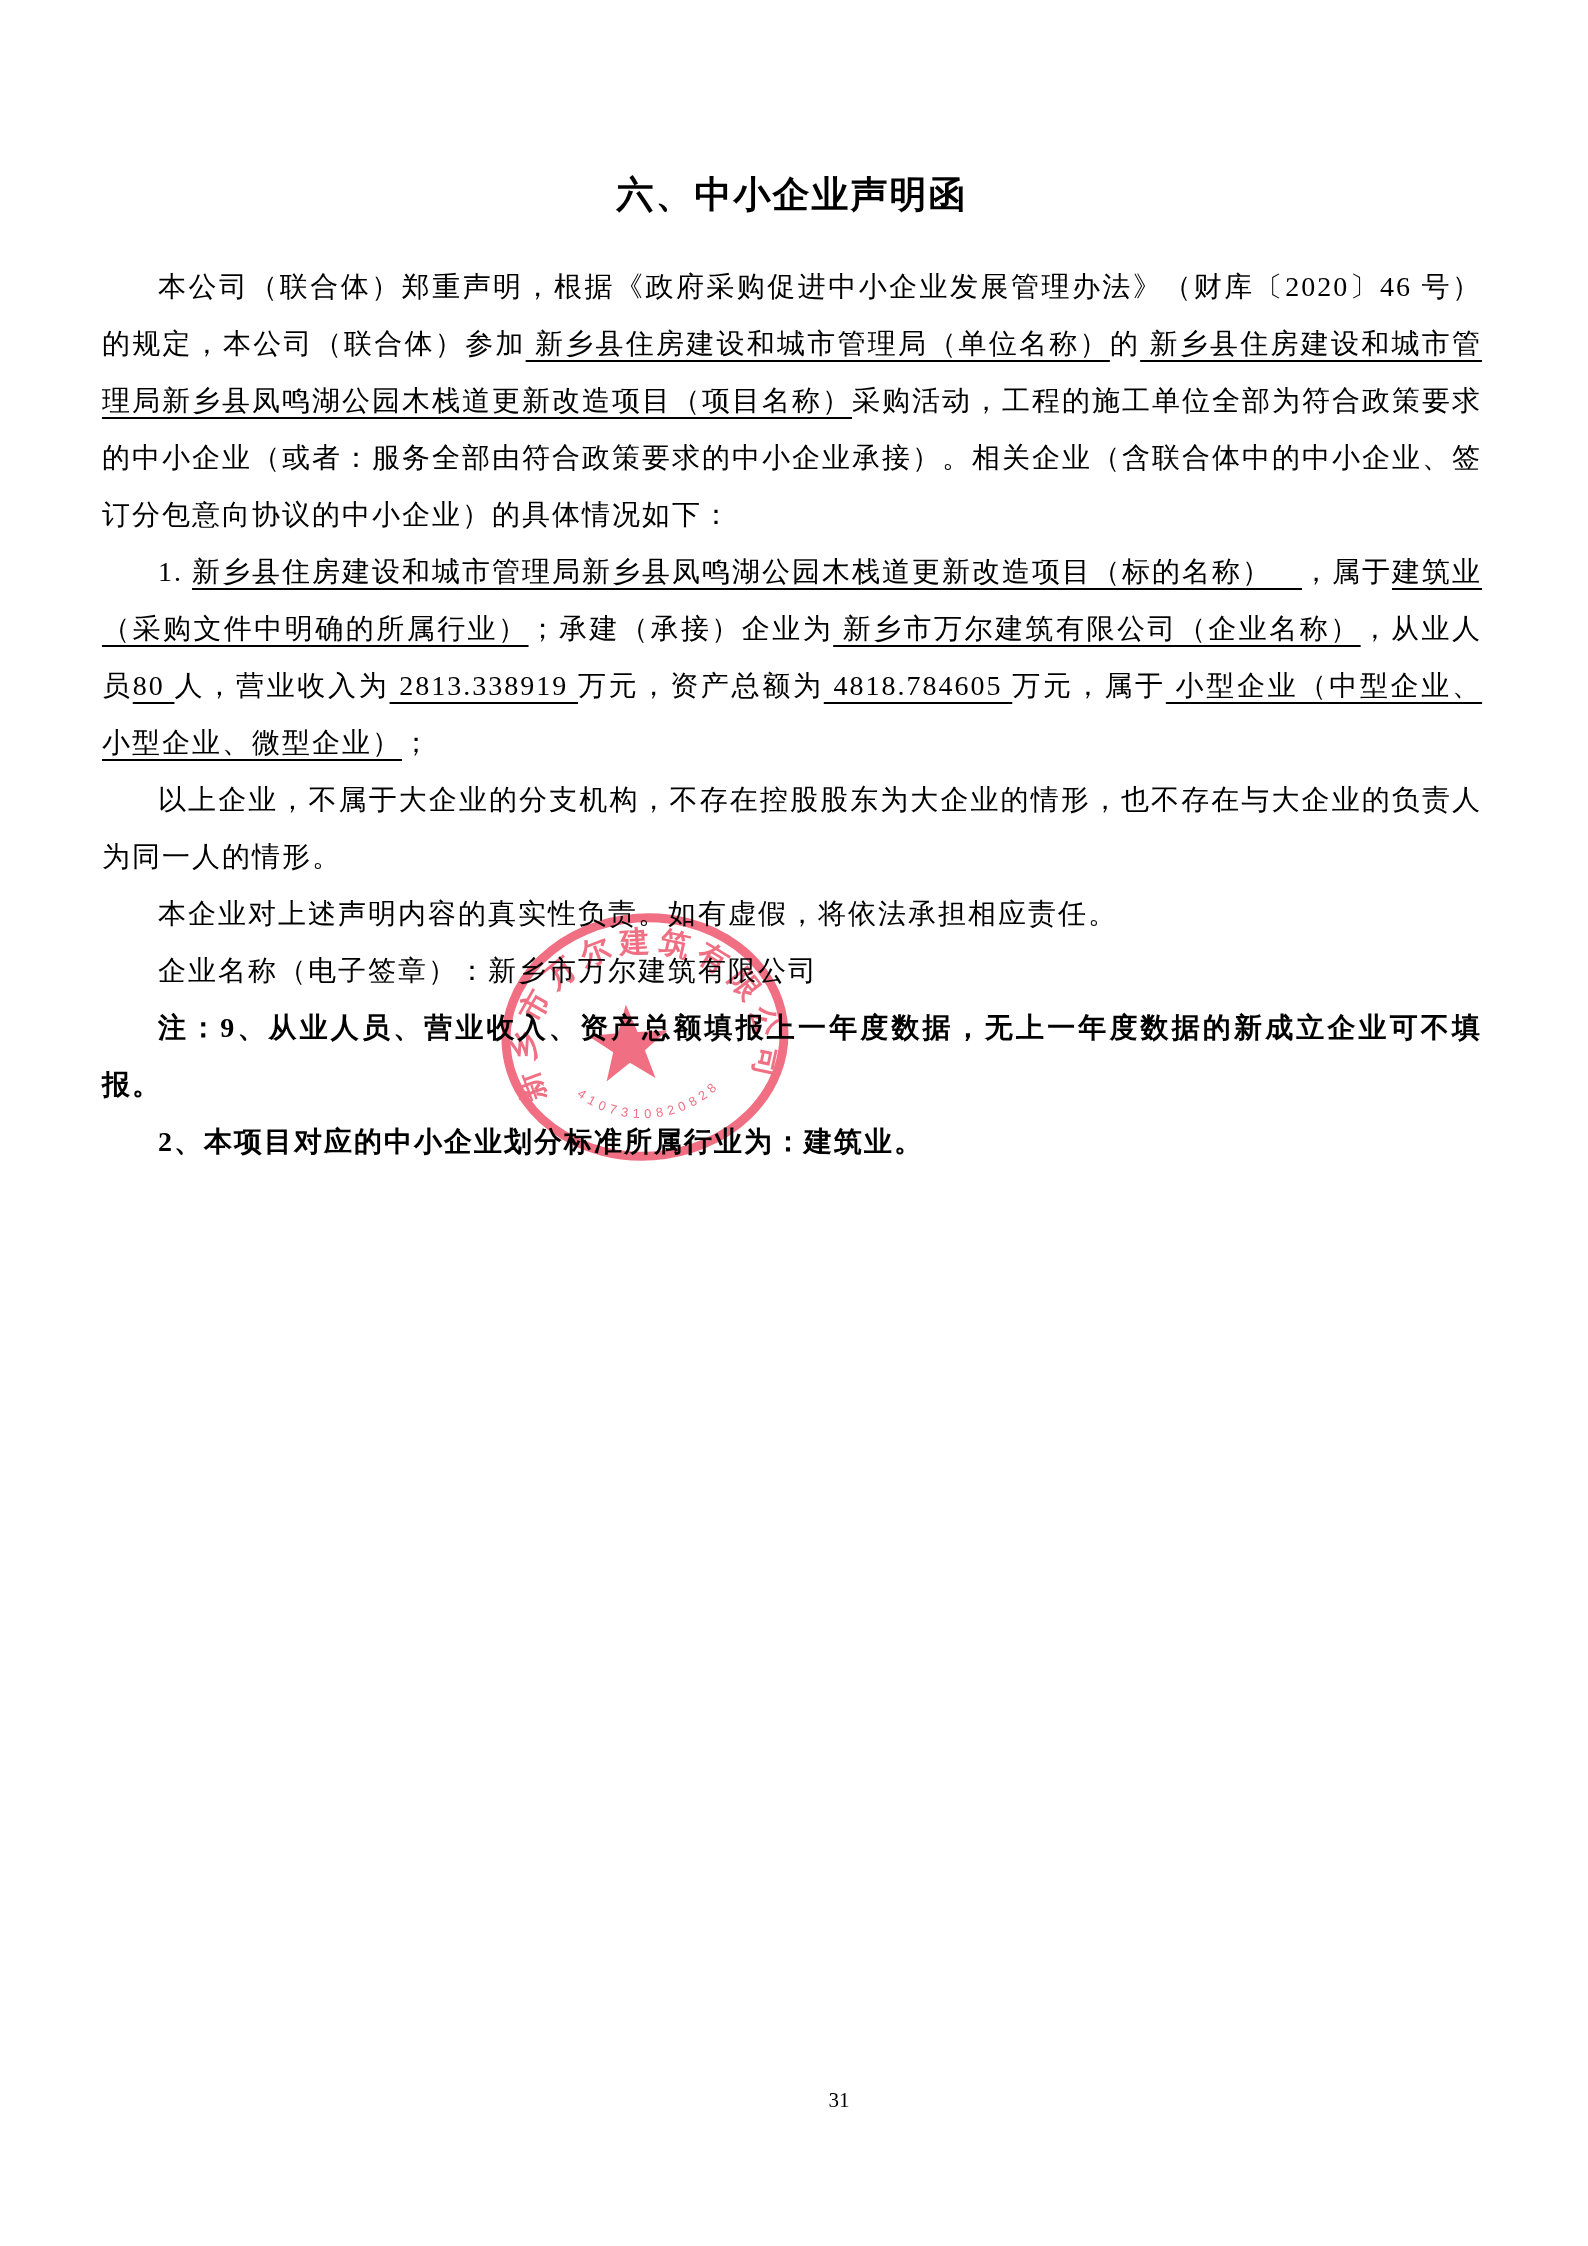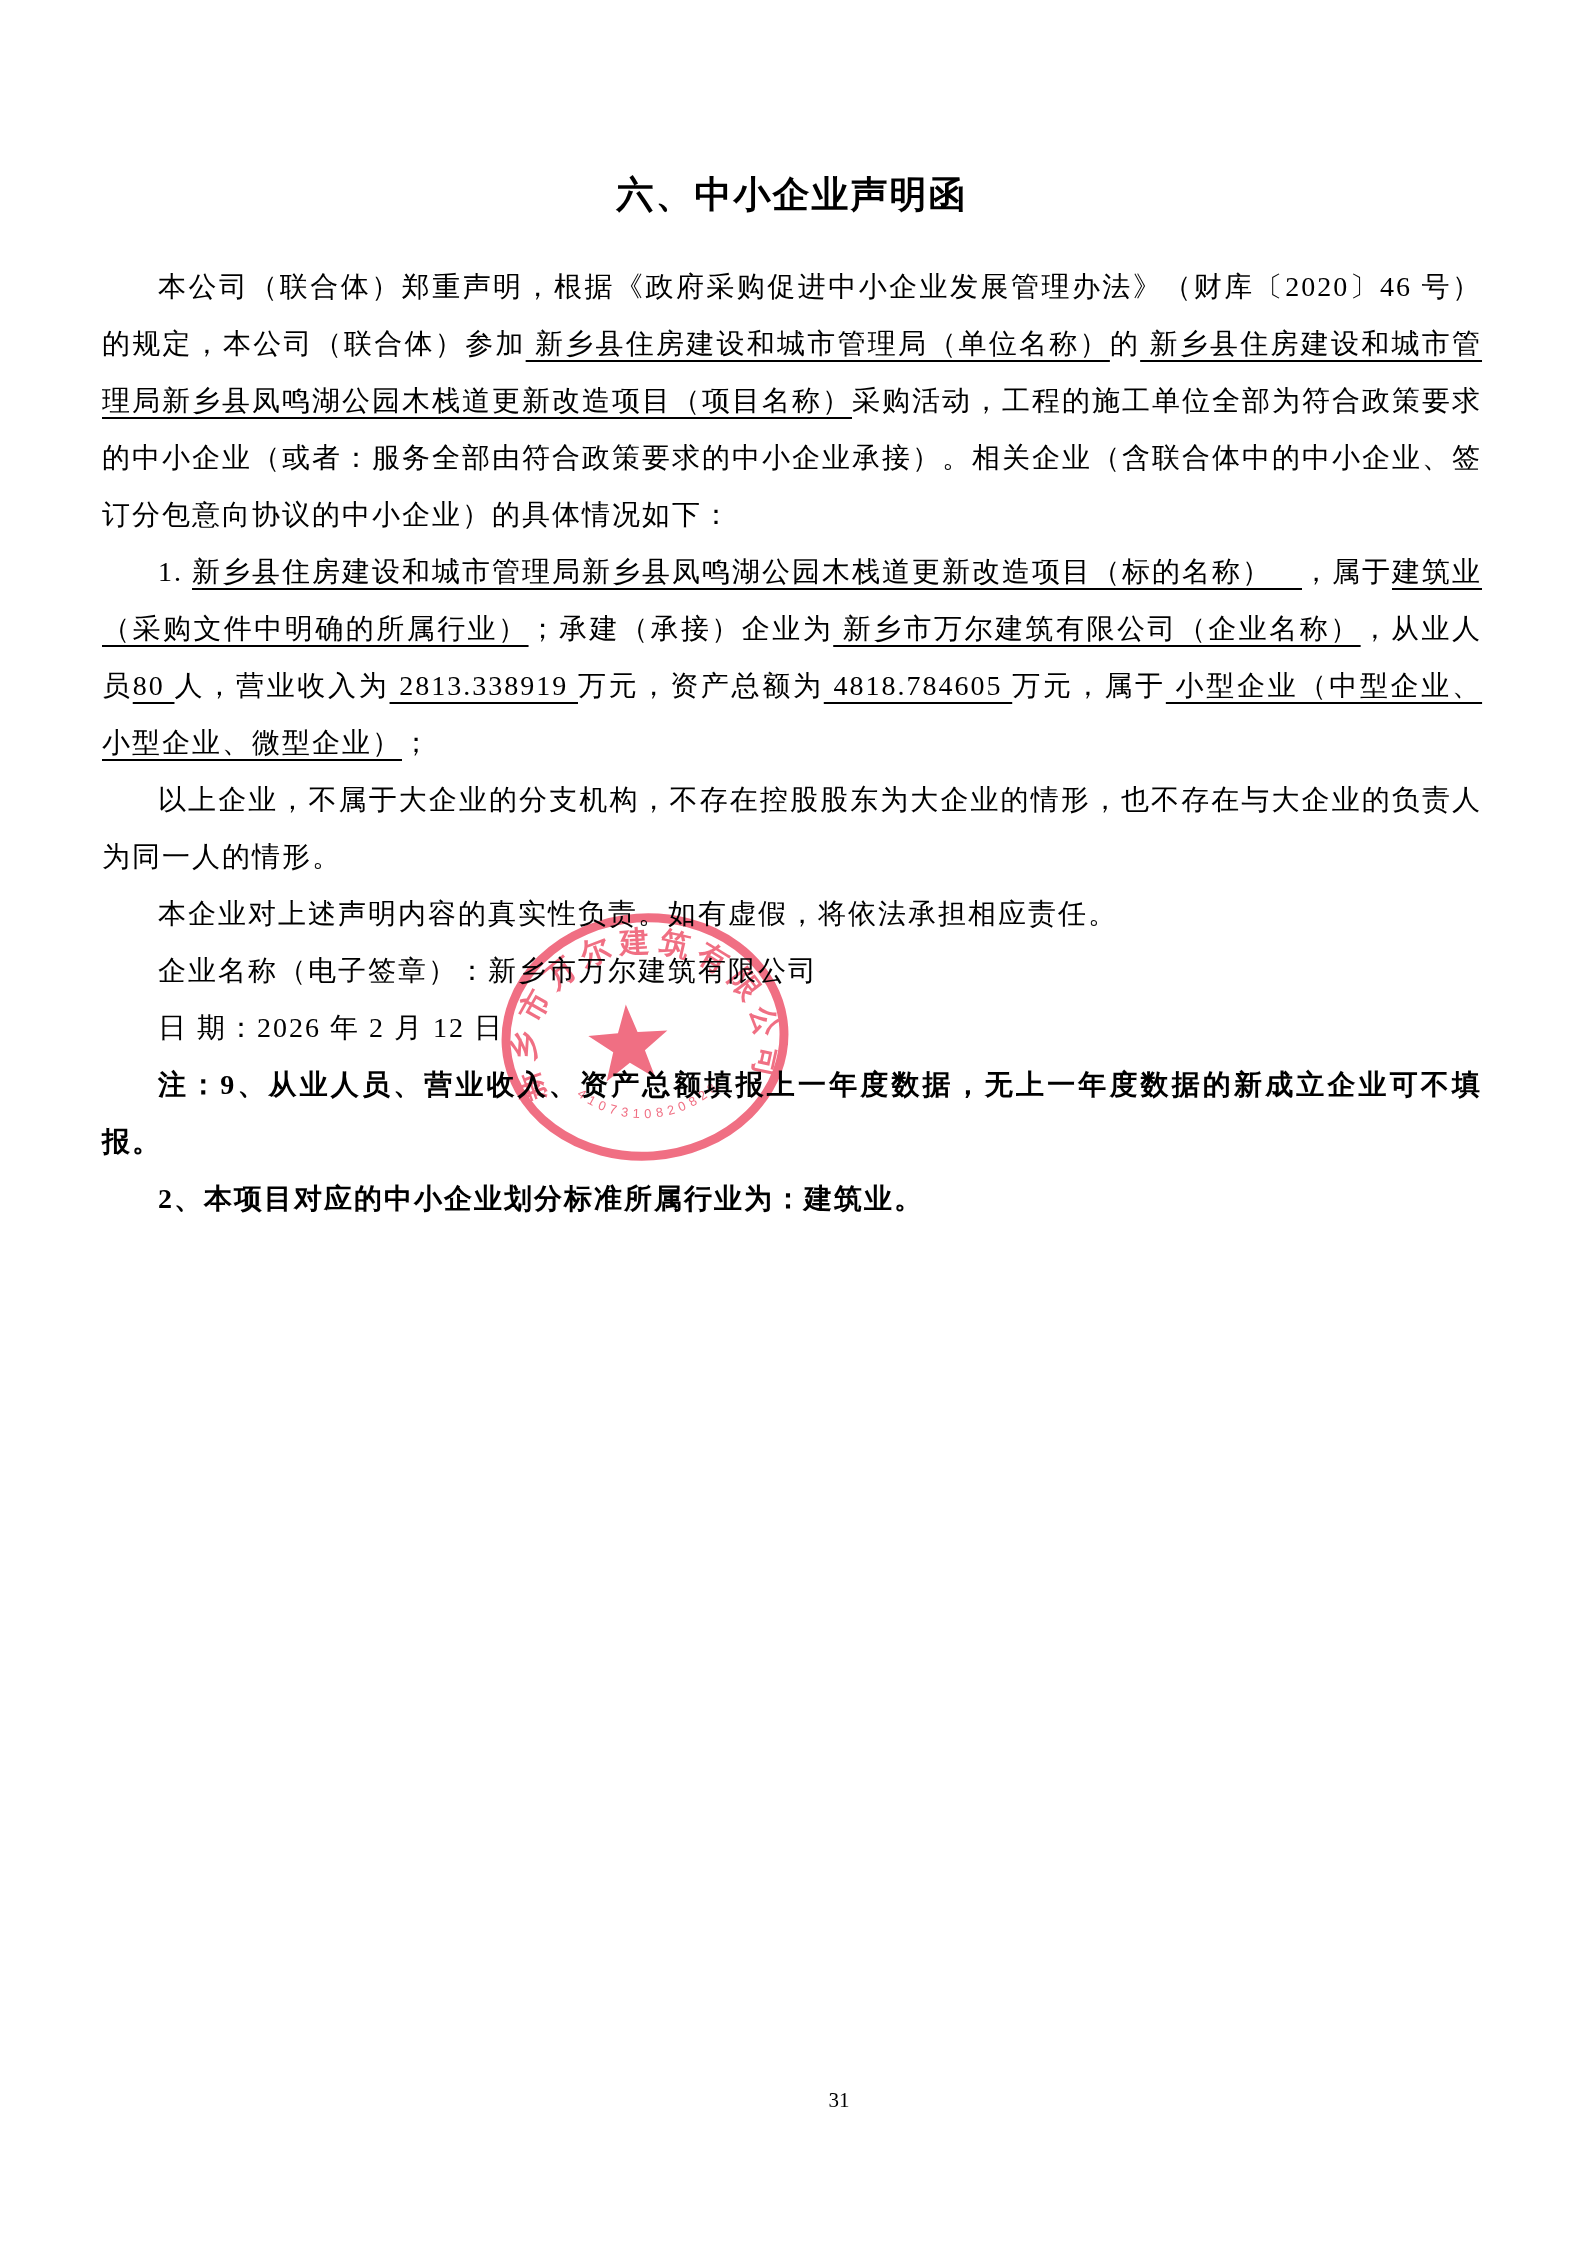--- a/index.html
+++ b/index.html
@@ -74,21 +74,20 @@
 
     <p class="body"><span>本公司（联合体）郑重声明，根据《政府采购促进中小企业发展管理办法》（财库〔2020〕46 号）的规定，本公司（联合体）参加</span><span class="u"> 新乡县住房建设和城市管理局（单位名称）</span><span>的</span><span class="u"> 新乡县住房建设和城市管理局新乡县凤鸣湖公园木栈道更新改造项目（项目名称）</span><span>采购活动，工程的施工单位全部为符合政策要求的中小企业（或者：服务全部由符合政策要求的中小企业承接）。相关企业（含联合体中的中小企业、签订分包意向协议的中小企业）的具体情况如下：</span></p>
 
     <p class="body"><span>1. </span><span class="u">新乡县住房建设和城市管理局新乡县凤鸣湖公园木栈道更新改造项目（标的名称）　</span><span>，属于</span><span class="u">建筑业（采购文件中明确的所属行业）</span><span>；承建（承接）企业为</span><span class="u"> 新乡市万尔建筑有限公司（企业名称）</span><span>，从业人员</span><span class="u">80 </span><span>人，营业收入为</span><span class="u"> 2813.338919 </span><span>万元，资产总额为</span><span class="u"> 4818.784605 </span><span>万元，属于</span><span class="u"> 小型企业（中型企业、小型企业、微型企业）</span><span>；</span></p>
 
     <p class="body">以上企业，不属于大企业的分支机构，不存在控股股东为大企业的情形，也不存在与大企业的负责人为同一人的情形。</p>
 
     <p class="body">本企业对上述声明内容的真实性负责。如有虚假，将依法承担相应责任。</p>
 
     <p class="body sig">企业名称（电子签章）：新乡市万尔建筑有限公司</p>
-    <p class="body">日 期：2026 年 2 月 12 日</p>
 
     <p class="body bold">注：9、从业人员、营业收入、资产总额填报上一年度数据，无上一年度数据的新成立企业可不填报。</p>
     <p class="body bold">2、本项目对应的中小企业划分标准所属行业为：建筑业。</p>
 
   </div>
 
   <div class="stamp">
     <svg viewBox="0 0 300 260" xmlns="http://www.w3.org/2000/svg">
       <ellipse cx="150" cy="130" rx="140" ry="120" fill="none" stroke="#ed4f68" stroke-width="9"></ellipse>
       <polygon points="133,96 142.9,124.4 172.9,125 149,143.2 157.7,172 133,154.8 108.3,172 117,143.2 93.1,125 123.1,124.4" fill="#ed4f68"></polygon>

